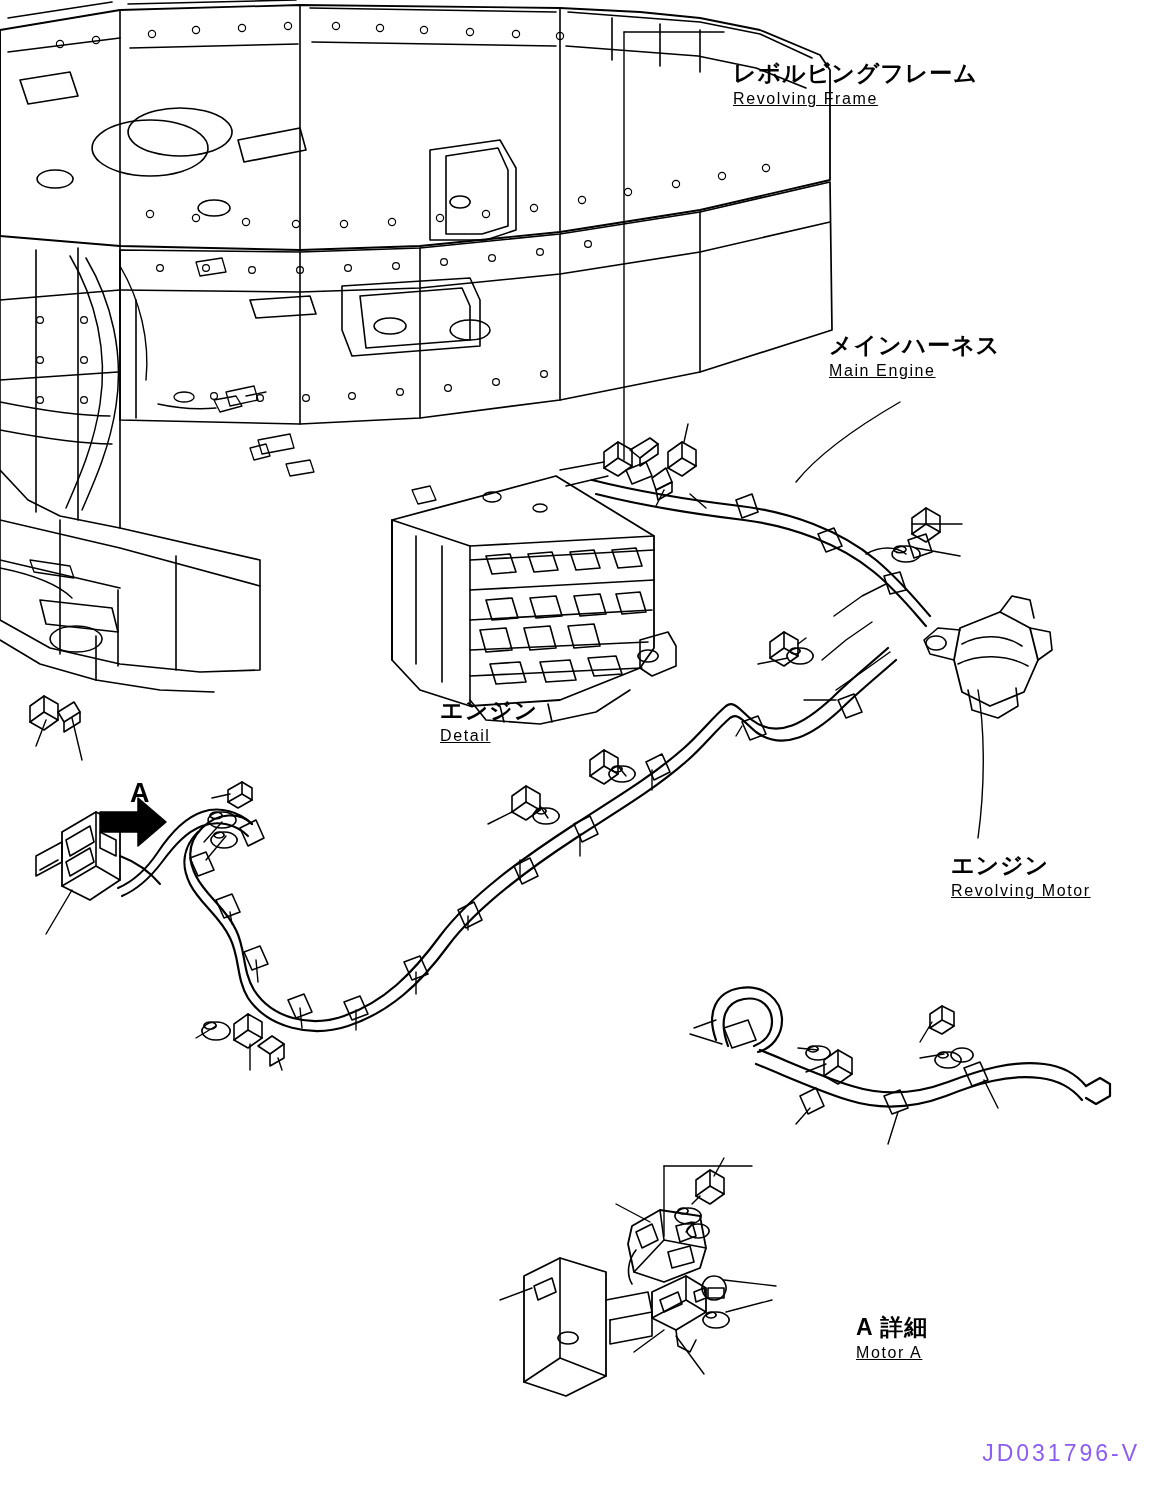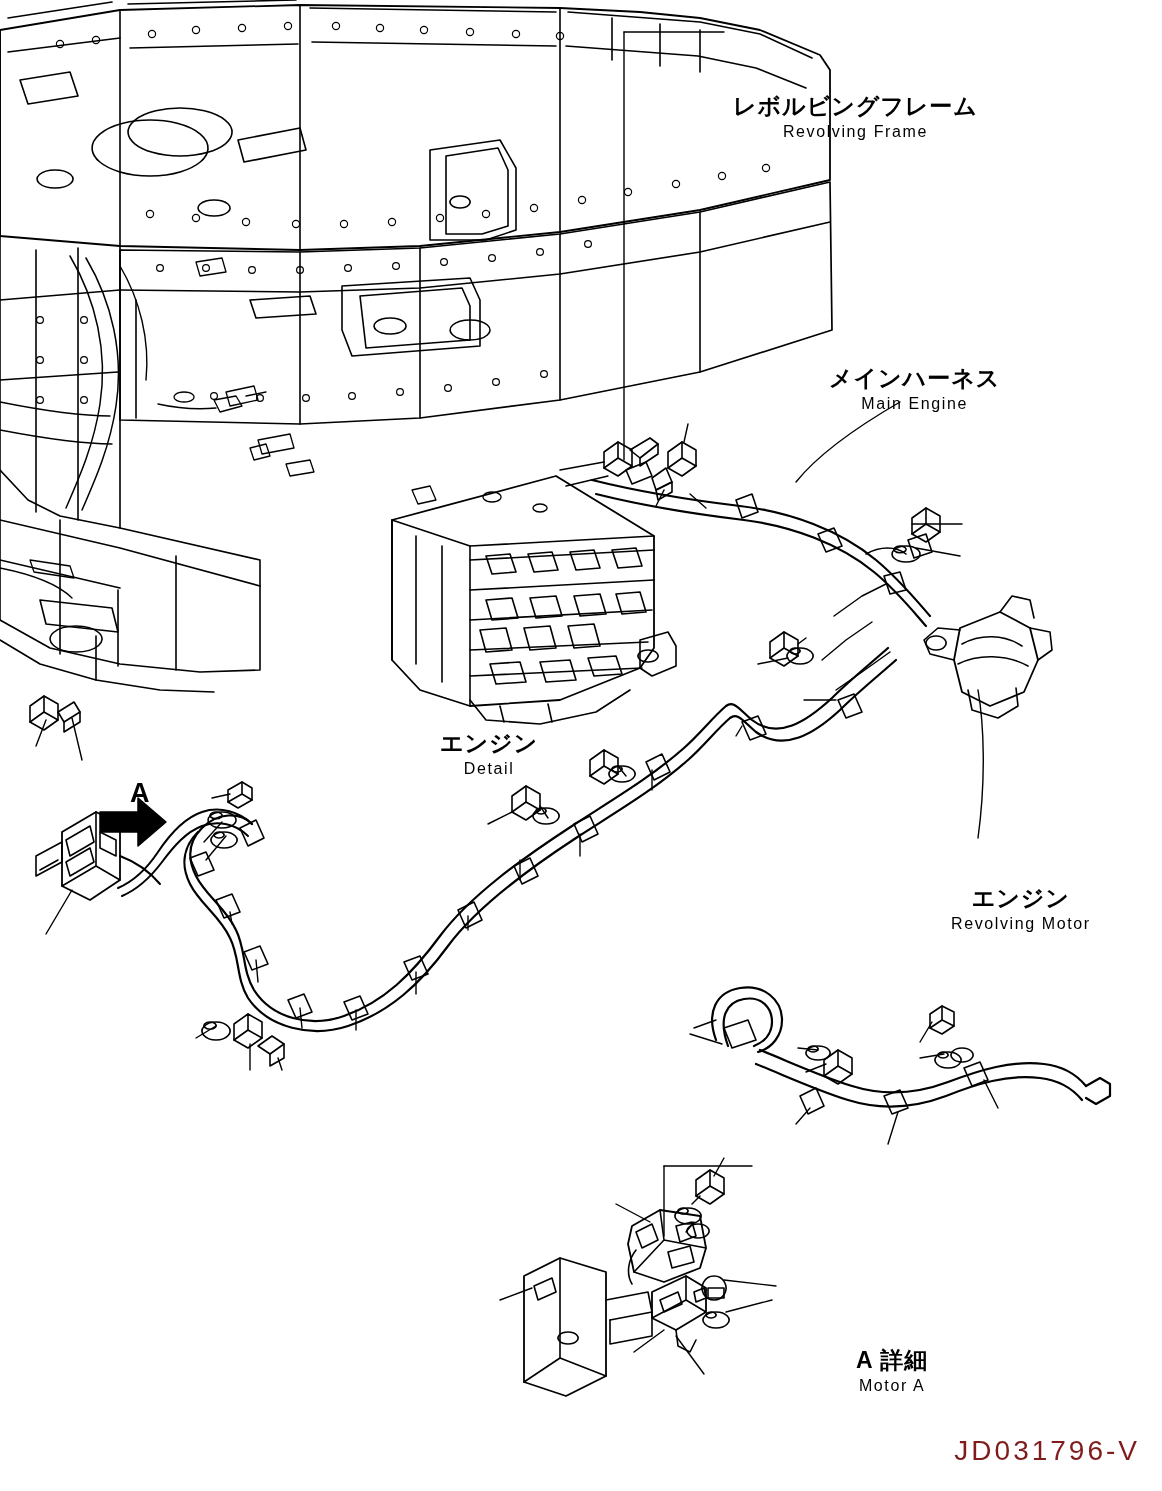--- a/index.html
+++ b/index.html
@@ -34,35 +34,36 @@
     display: block;
     font-weight: bold;
     font-size: 23px;
     letter-spacing: 1px;
   }
   .label .en {
     display: block;
     font-size: 16px;
     letter-spacing: 1.6px;
     margin-top: 3px;
-  }
-  .label.left { text-align: center; margin-top: 33px; }
+    text-decoration: underline;
+  }
+  .label.left { text-align: left; }
   .detail-mark {
     position: absolute;
     font-weight: bold;
     font-size: 27px;
     color: #000;
   }
   .drawing-no {
     position: absolute;
     right: 22px;
     bottom: 24px;
-    font-size: 28px;
+    font-size: 23px;
     letter-spacing: 3px;
-    color: #7f1d1d;
+    color: #8b5cf6;
     font-family: "Liberation Sans", sans-serif;
   }
   .drawing-no-sub {
     position: absolute;
     right: 24px;
     bottom: 8px;
     font-size: 11px;
     letter-spacing: 1px;
     color: #000;
   }

